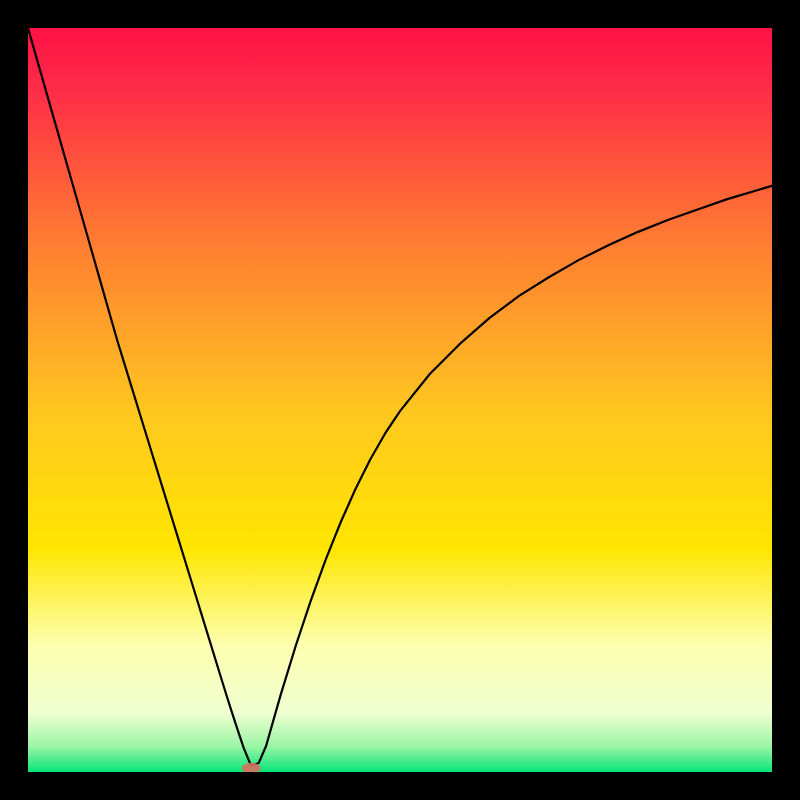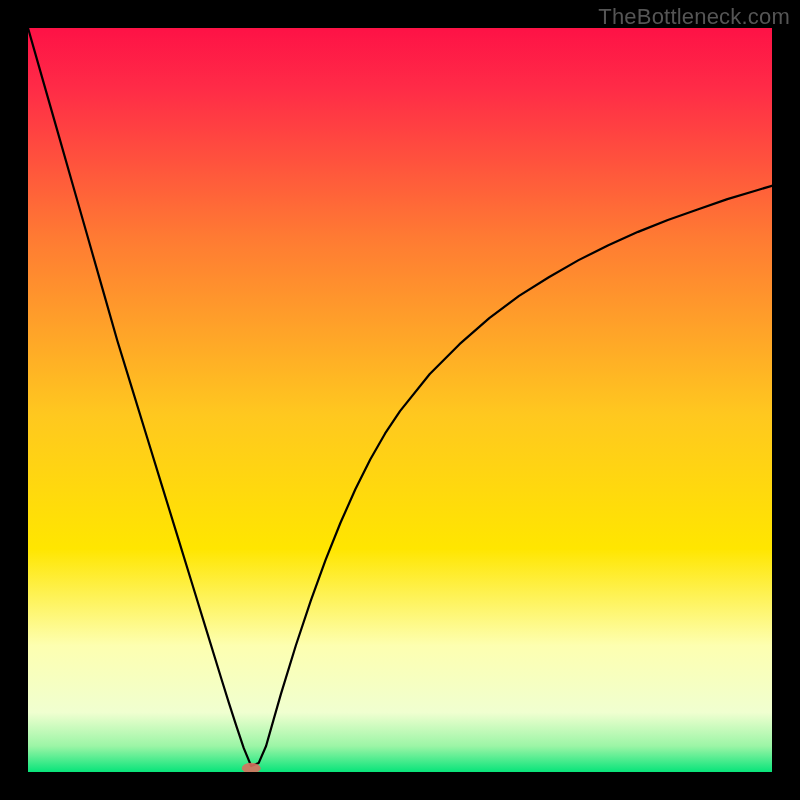--- a/index.html
+++ b/index.html
@@ -49,21 +49,20 @@
   .marker {
     fill: #d9715f;
     stroke: #d9715f;
     opacity: 0.9;
   }
 </style>
 </head>
 <body>
 
 <div class="outer">
-  <div class="watermark">TheBottleneck.com</div>
   <div class="plot-area">
     <svg id="chart-svg" viewBox="0 0 744 744" preserveAspectRatio="none">
       <defs>
         <linearGradient id="bg-grad" x1="0" y1="0" x2="0" y2="1">
           <stop id="g0" offset="0%" stop-color="#fe1246"></stop>
           <stop id="g1" offset="8%" stop-color="#ff2b47"></stop>
           <stop id="g2" offset="28%" stop-color="#ff7a33"></stop>
           <stop id="g3" offset="52%" stop-color="#ffc81f"></stop>
           <stop id="g4" offset="70%" stop-color="#ffe600"></stop>
           <stop id="g5" offset="83%" stop-color="#fdffb0"></stop>

